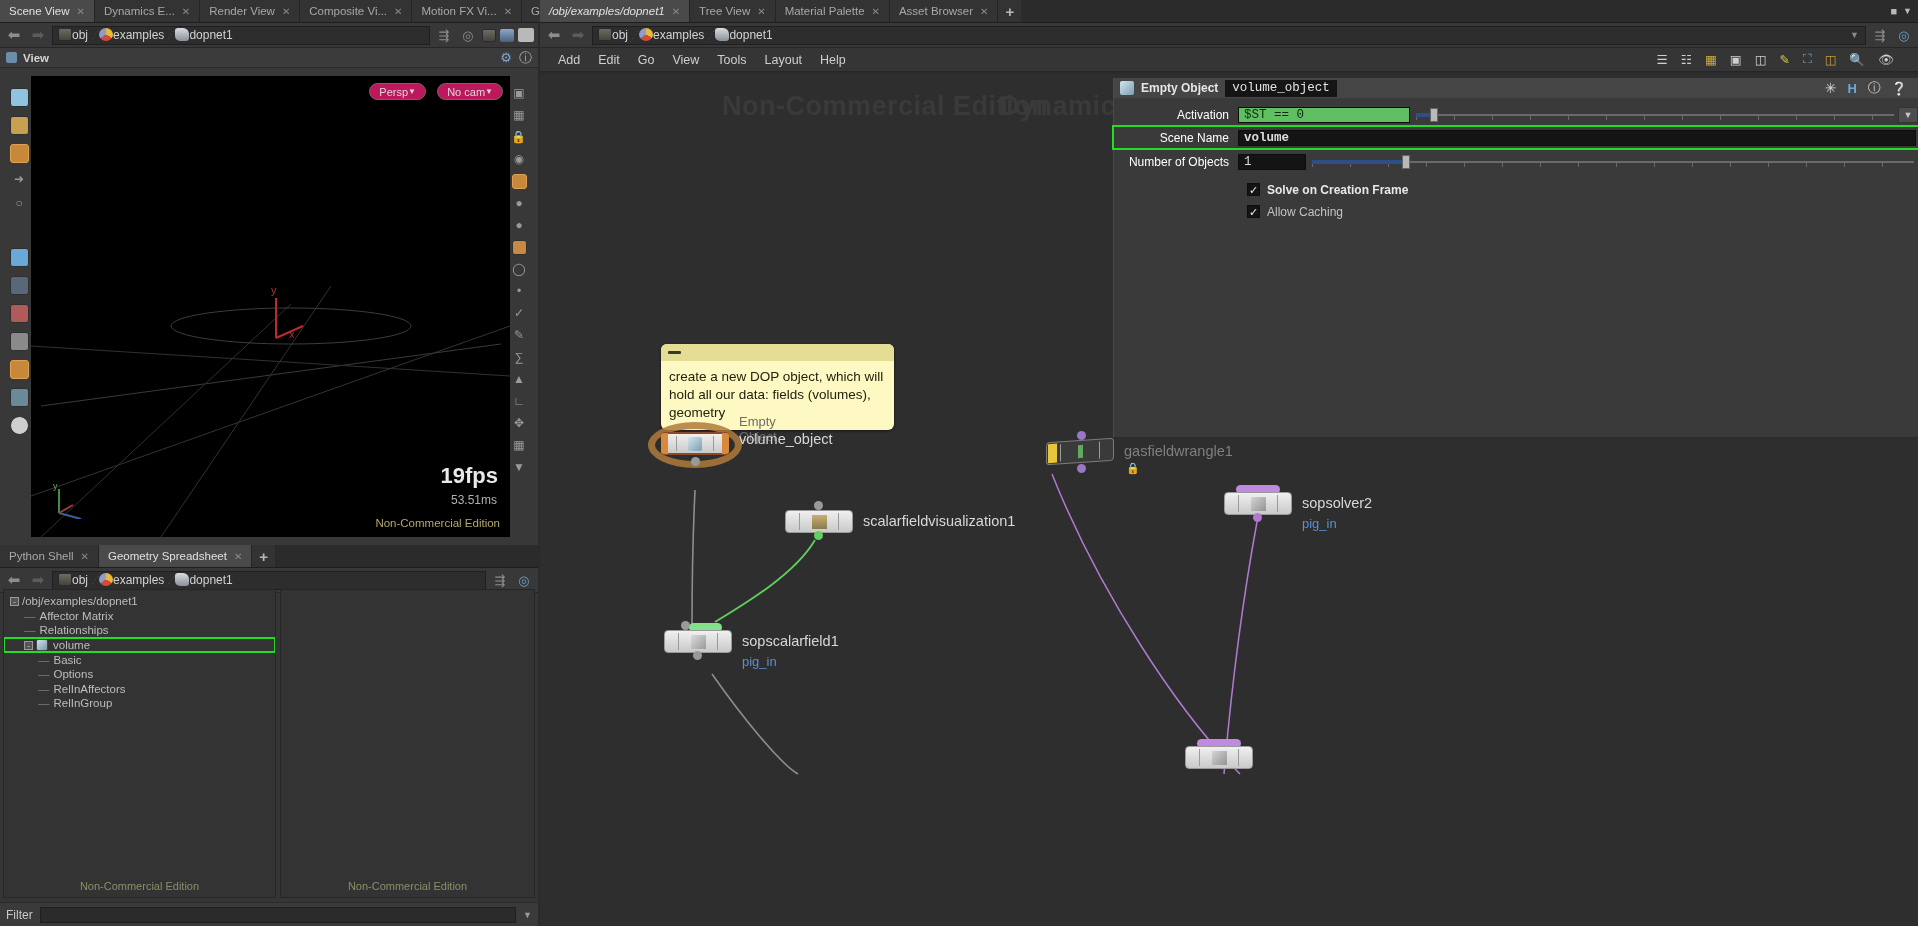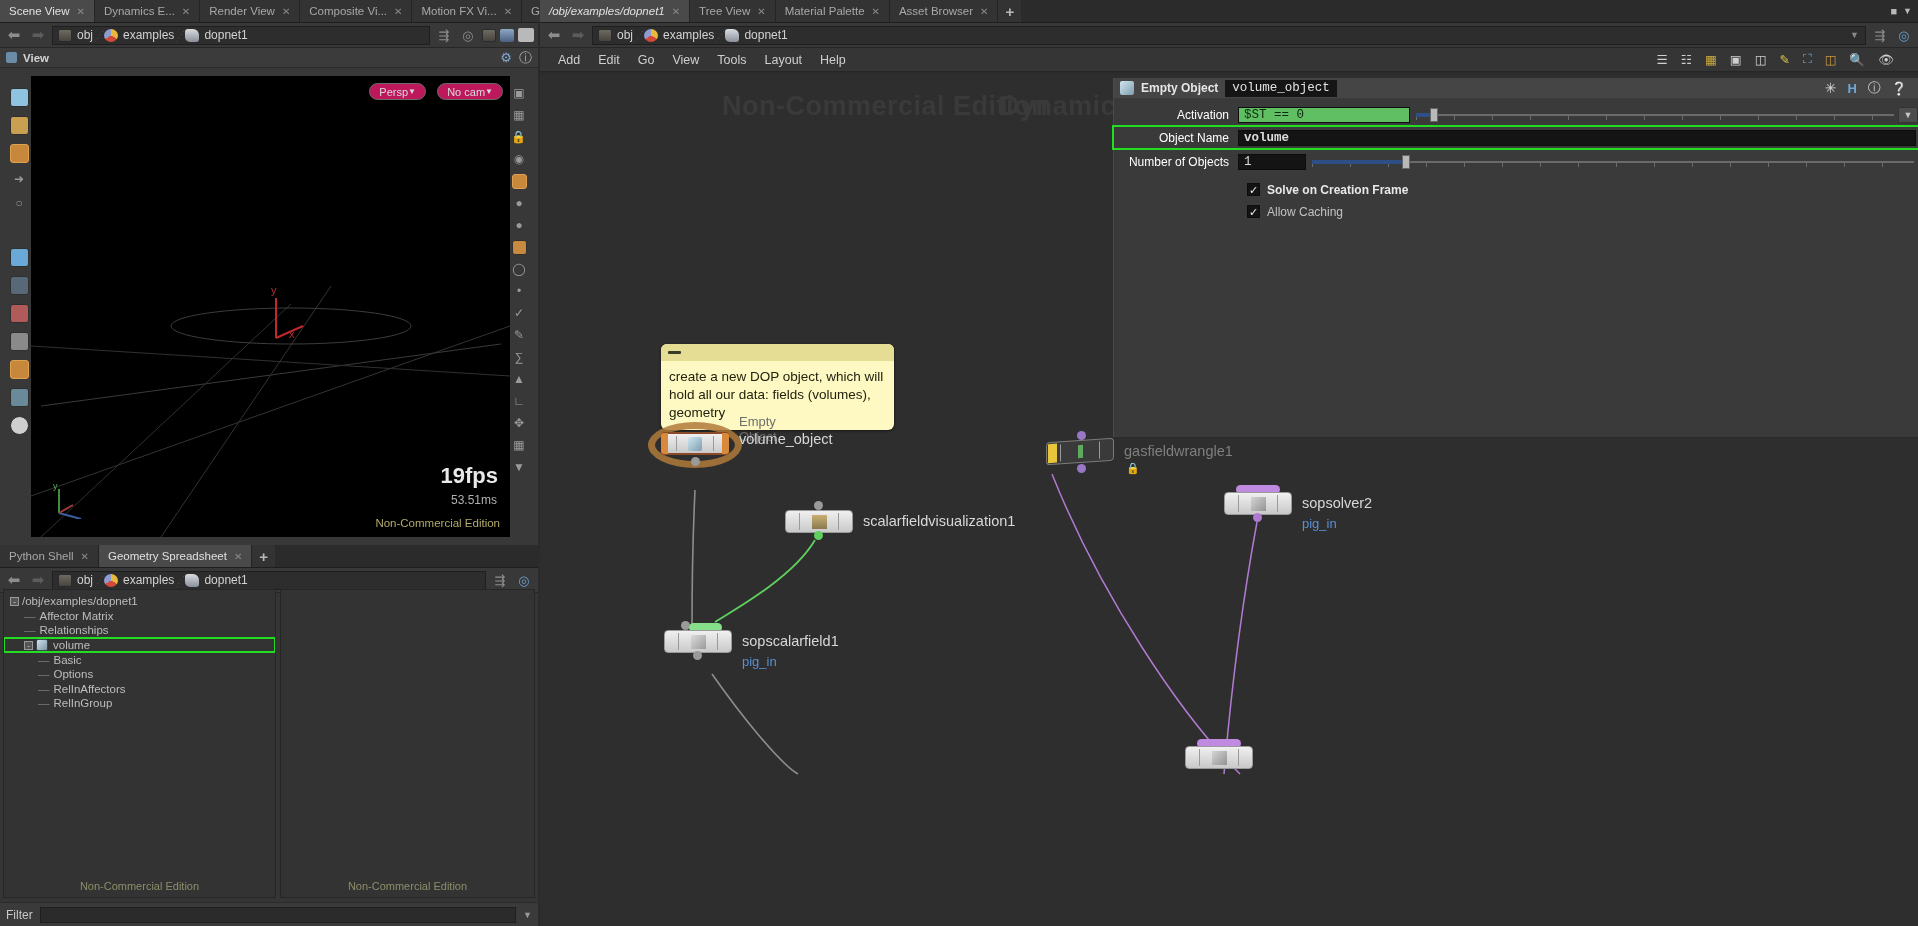--- a/index.html
+++ b/index.html
@@ -35,21 +35,21 @@
     background: #383838; padding: 0 4px; gap: 4px;
     border-bottom: 1px solid #262626;
   }
   .navarrow { width: 20px; text-align: center; color: #8d8d8d; font-size: 15px; }
   .navarrow.dim { color: #5c5c5c; }
   .crumbbox {
     flex: 1; height: 19px; background: #2d2d2d;
     border: 1px solid #1f1f1f; display: flex; align-items: center;
     position: relative; overflow: hidden;
   }
-  .crumb { display: flex; align-items: center; gap: 5px; padding: 0 6px 0 5px; font-size: 12px; color: #d2d2d2; position: relative;}
+  .crumb { display: flex; padding: 0 6px 0 5px; font-size: 12px; color: #d2d2d2; position: relative;}
   .crumb::after {
     content: ""; position: absolute; right: -6px; top: 0; bottom: 0; width: 10px;
     background: linear-gradient(to bottom right, transparent 49%, #4a4a4a 50%, transparent 52%);
   }
   .crumb.last::after { display: none; }
   .crumbbox .drop { margin-left:auto; color:#8a8a8a; font-size:9px; padding-right:6px;}
   .ic { width: 14px; height: 13px; border-radius: 2px; display:inline-block; flex:none;}
   .ic-obj { background: linear-gradient(#6d6a60,#46443d); border:1px solid #2a2a2a;}
   .ic-examples { background: conic-gradient(#e8b93a 0 33%, #d14b3a 0 66%, #8e9cd0 0 100%); border-radius:50%;}
   .ic-dop { background: linear-gradient(#d9dde2,#8a9099); border-radius: 3px 6px 3px 5px;}
@@ -534,21 +534,21 @@
           <div class="slider">
             <div class="track"></div>
               <div class="ticks"></div>
             <div class="fill" style="width:16px;"></div>
             <div class="handle" style="left:14px;"></div>
           </div>
           <div class="pdrop">▼</div>
         </div>
 
         <div class="prow highlight-box" style="margin-top:2px;">
-          <div class="plabel">Object Name</div>
+          <div class="plabel">Scene Name</div>
           <div class="pfield" style="flex:1;margin-right:2px;font-weight:bold;">volume</div>
         </div>
 
         <div class="prow" style="margin-top:3px;">
           <div class="plabel">Number of Objects</div>
           <div class="pfield" style="width:68px;">1</div>
           <div class="slider">
             <div class="track"></div>
               <div class="ticks"></div>
             <div class="fill" style="width:92px;"></div>

